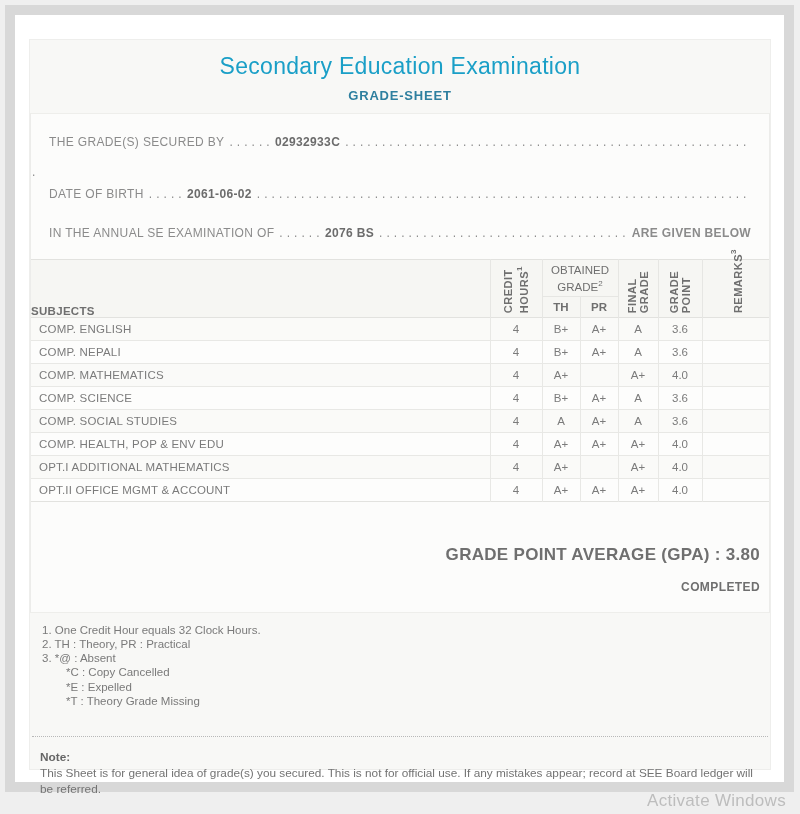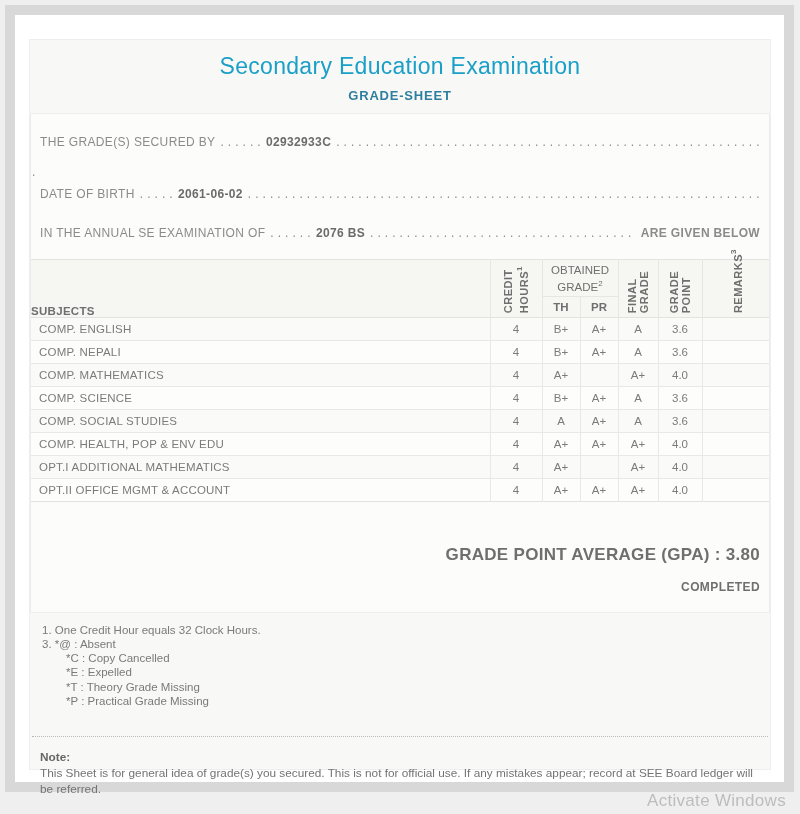--- a/index.html
+++ b/index.html
@@ -24,21 +24,21 @@
   .sub-title{
     margin-top:9px;font-size:13px;font-weight:bold;color:#2e7f9f;letter-spacing:.8px;
   }
   
   .card{
     margin-top:10px;background:#fcfcfb;border:1px solid #eeeeeb;
     border-left:1px solid #ececea;border-right:1px solid #ececea;
   }
   .stmt{
     display:flex;align-items:center;white-space:nowrap;overflow:hidden;
-    padding:0 9px;font-size:12px;color:#8b8b8b;letter-spacing:.35px;line-height:15px;
+    padding:0 18px;font-size:12px;color:#8b8b8b;letter-spacing:.35px;line-height:15px;
   }
   .stmt .lbl{flex:0 0 auto;}
   .stmt .dots-b{flex:0 0 auto;margin:0 5px;color:#8b8b8b;}
   .stmt .val{flex:0 0 auto;font-weight:bold;color:#6c6c6c;}
   .stmt .dots-a{flex:1 1 auto;overflow:hidden;margin-left:5px;color:#8b8b8b;}
   .stmt .sfx{flex:0 0 auto;margin-left:5px;font-weight:bold;}
   .stmt1{margin-top:21px;}
   .stmt2{margin-top:37px;}
   .stmt3{margin-top:24px;}
   .stray-period{
@@ -261,25 +261,25 @@
       </table>
 
       <div class="summary">
         <div class="gpa-line">GRADE POINT AVERAGE (GPA) : 3.80</div>
         <div class="status-line">COMPLETED</div>
       </div>
     </div>
 
     <div class="footnotes">
       <div>1. One Credit Hour equals 32 Clock Hours.</div>
+      <div>2. TH : Theory, PR : Practical</div>
       <div>3. *@ : Absent</div>
       <div class="fn-sub">*C : Copy Cancelled</div>
       <div class="fn-sub">*E : Expelled</div>
       <div class="fn-sub">*T : Theory Grade Missing</div>
-      <div class="fn-sub">*P : Practical Grade Missing</div>
     </div>
 
     <hr class="divider">
 
     <div class="note">
       <div class="note-heading">Note:</div>
       <div>This Sheet is for general idea of grade(s) you secured. This is not for official use. If any mistakes appear; record at SEE Board ledger will be referred.</div>
     </div>
 
   </div>

